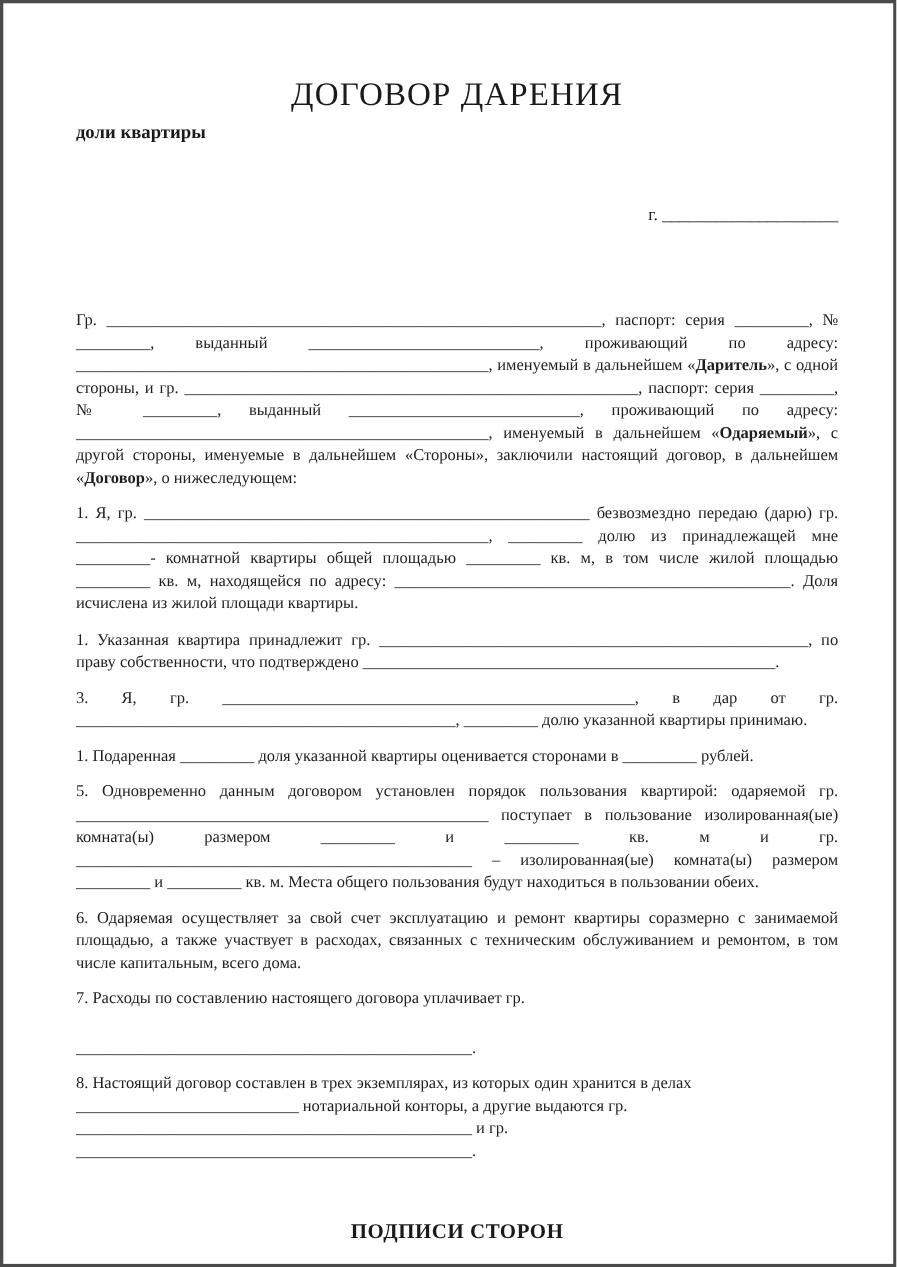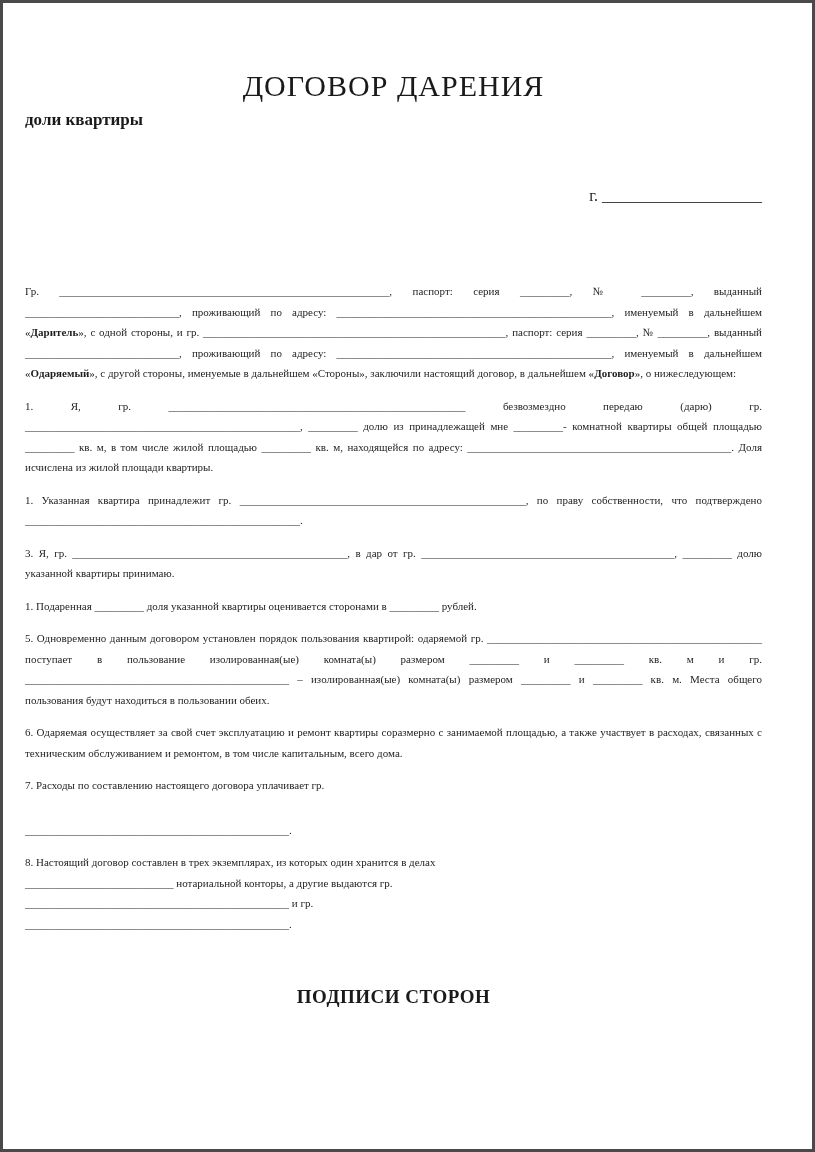--- a/index.html
+++ b/index.html
@@ -2,21 +2,21 @@
 <html><head>
 <meta charset="utf-8">
 <style>
   html, body { margin: 0; padding: 0; background: #ffffff; }
   .page {
     box-sizing: border-box;
     width: 815px;
     height: 1152px;
     border: 3px solid #4a4a4a;
     background: #ffffff;
-    padding: 66px 50px 0 22px;
+    padding: 66px 50px 0 66px;
     font-family: "Liberation Serif", "DejaVu Serif", serif;
     color: #1e1e1e;
     overflow: hidden;
   }
   h1.doc-title {
     margin: 0;
     text-align: center;
     font-size: 30px;
     font-weight: normal;
     letter-spacing: 1px;
@@ -31,21 +31,21 @@
   .date-row {
     display: flex;
     justify-content: flex-end;
     align-items: baseline;
     margin-top: 57px;
     font-size: 16px;
   }
   .contract-body { margin-top: 76px; }
   .para {
     margin: 12px 0 0 0;
-    font-size: 11px;
+    font-size: 15px;
     line-height: 20.5px;
     word-break: break-word;
   }
   .para:first-child { margin-top: 0; }
   .justify { text-align: justify; }
   .left { text-align: left; }
   .bold { font-weight: bold; }
   h3.sign-heading {
     margin: 52px 0 0 0;
     text-align: center;

